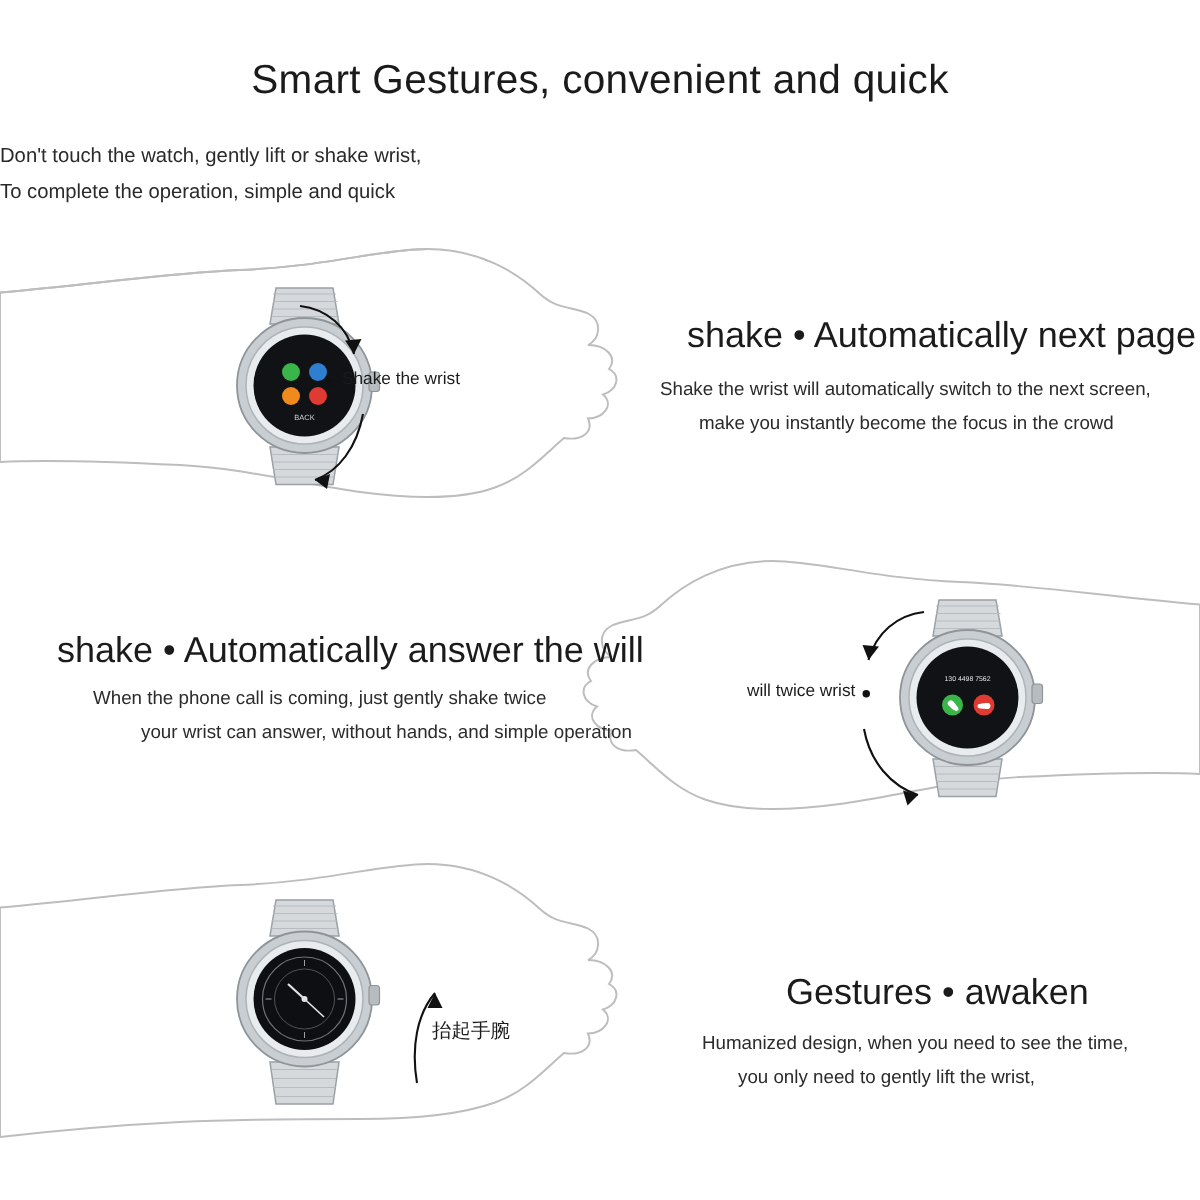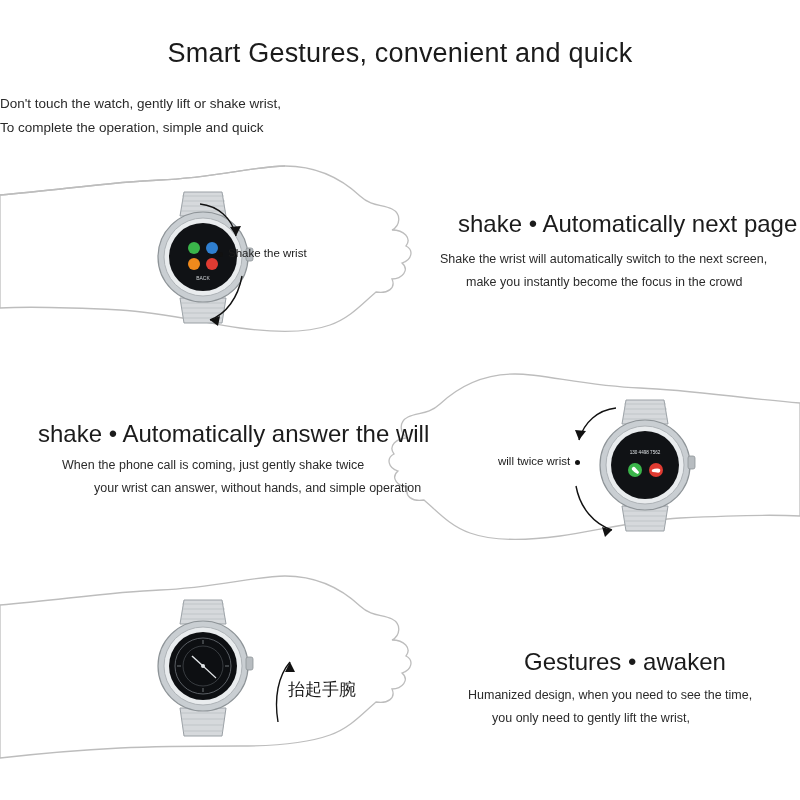--- a/index.html
+++ b/index.html
@@ -55,21 +55,21 @@
     font-size: 12.5px;
     color: #2b2b2b;
     white-space: nowrap;
   }
   .caption {
     position: absolute;
     font-size: 11.5px;
     color: #1b1b1b;
     white-space: nowrap;
   }
-  .caption.cn { font-size: 17px; }
+  .caption.cn { font-size: 13px; }
 
   
   .arm {
     position: absolute;
   }
   .arm svg { display: block; }
 
   
   .watch { position: absolute; }
   .watch svg { display: block; }

